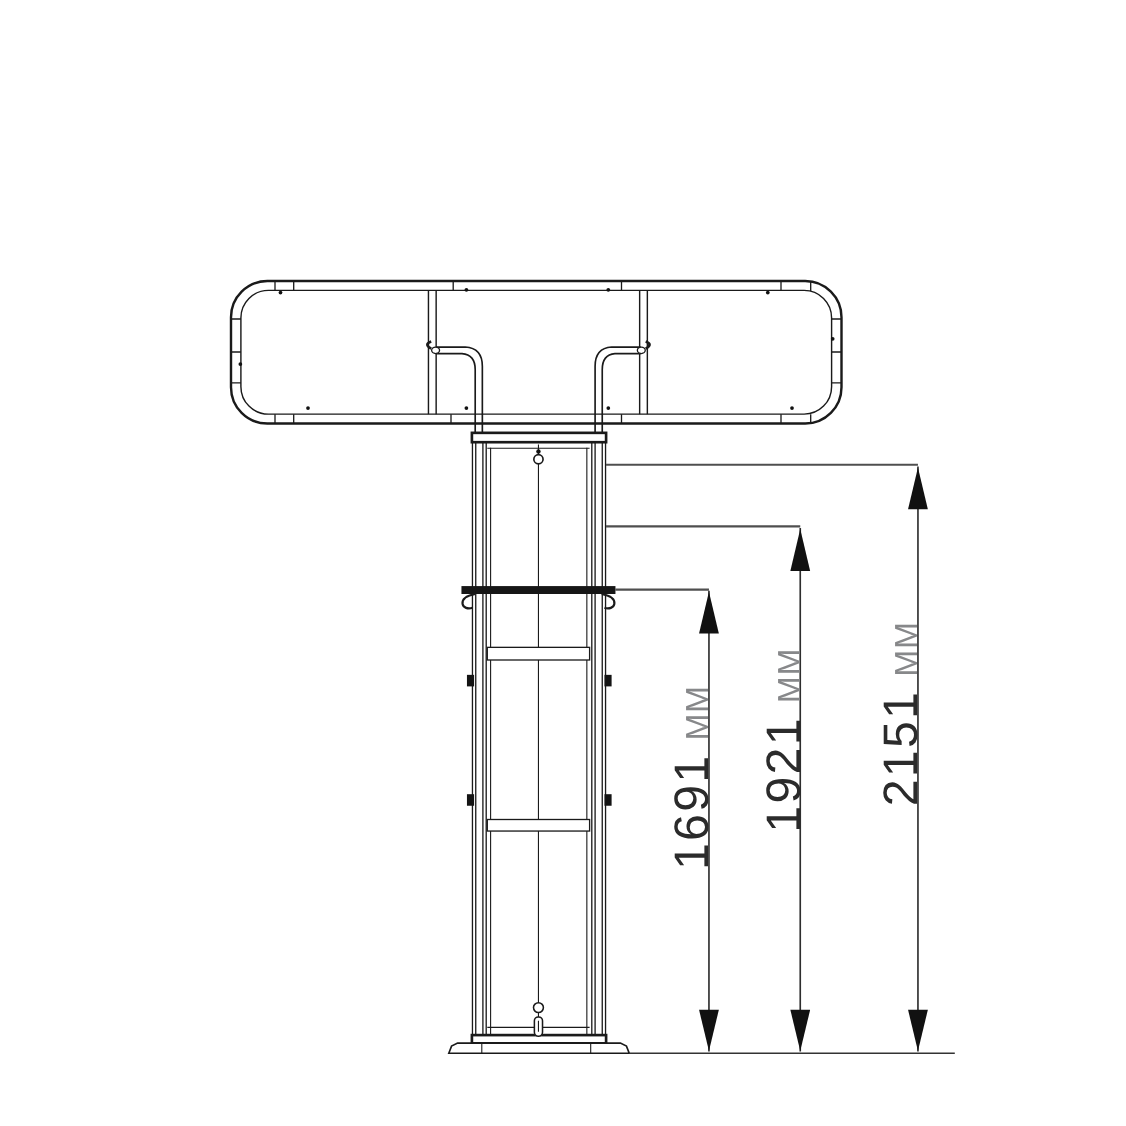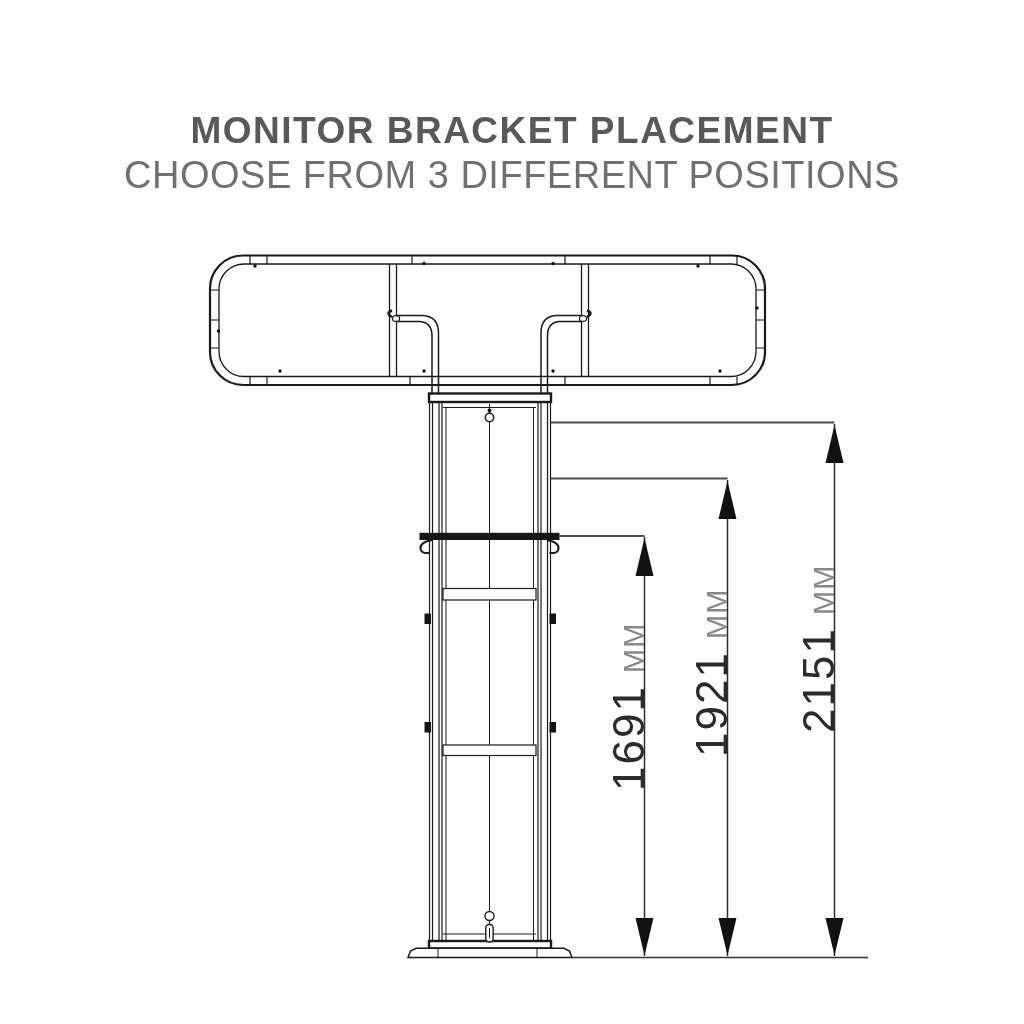--- a/index.html
+++ b/index.html
@@ -25,22 +25,20 @@
   .dim-unit{
     font-family:"Liberation Sans",sans-serif;font-size:29px;
     letter-spacing:1px;fill:#87888a;
   }
 </style>
 </head>
 <body>
 
 <div class="canvas">
 
-  <div class="title">MONITOR BRACKET PLACEMENT</div>
-  <div class="subtitle">CHOOSE FROM 3 DIFFERENT POSITIONS</div>
 
   <svg class="drawing" width="1024" height="1024" viewBox="0 0 1024 1024" fill="none" stroke="#1a1a1a" stroke-linecap="butt">
 
     <g>
       <line x1="551" y1="422.5" x2="834.5" y2="422.5" stroke="#4f4f4f" stroke-width="1.9"></line>
       <line x1="834.5" y1="424" x2="834.5" y2="956" stroke="#2e2e2e" stroke-width="1.5"></line>
       <polygon points="834.5,425 825.5,463 843.5,463" fill="#111" stroke="none"></polygon>
       <polygon points="834.5,955.5 825.5,918 843.5,918" fill="#111" stroke="none"></polygon>
       <text class="dim-number" x="834" y="733" transform="rotate(-90 834 733)" stroke="none">2151</text>
       <text class="dim-unit" x="834" y="615" transform="rotate(-90 834 615)" stroke="none">MM</text>

